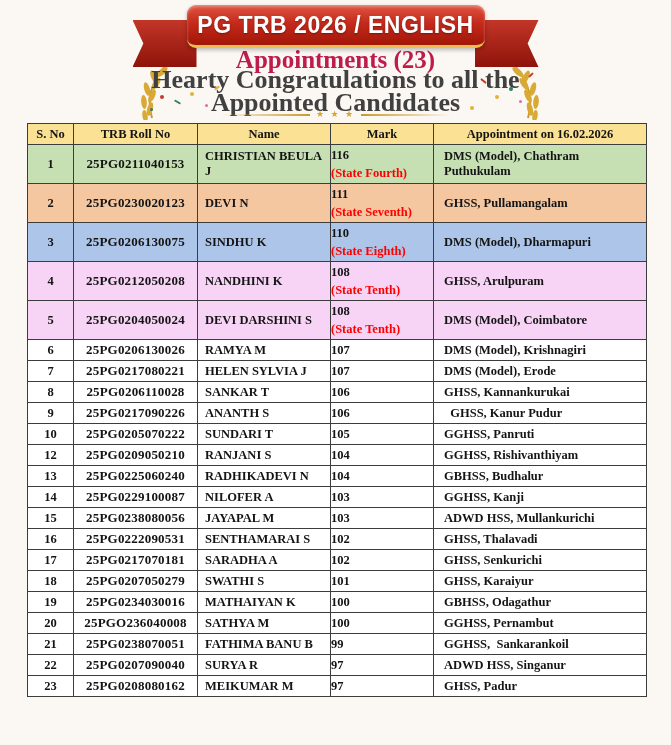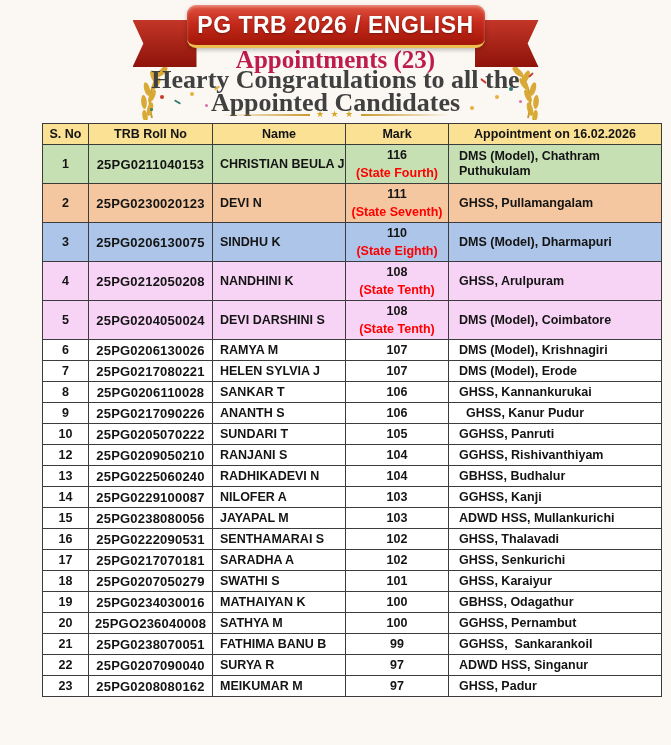--- a/index.html
+++ b/index.html
@@ -59,30 +59,30 @@
   .laurel { position:absolute; z-index:1; }
   .laurel-left  { left:133px; top:62px; }
   .laurel-right { right:124px; top:62px; transform:scaleX(-1); }
 
   .confetti { position:absolute; border-radius:50%; z-index:1; }
   .confetti.bar { border-radius:1px; }
 
   
   table {
     border-collapse:collapse; table-layout:fixed;
-    width:619px; margin-left:42px; background:#f97316;
+    width:619px; margin-left:27px; background:#f97316;font-family:Liberation Serif, serif;
   }
   th, td { border:1px solid #3c3c3c; font-weight:bold; color:#141414; overflow:hidden; }
   th { background:#fae193; font-size:12.5px; height:21px; text-align:center; padding:1px 2px; }
   tr.tall  { height:39px; }
   tr.short { height:21px; }
   td.c-sno  { text-align:center; font-size:12.5px; }
   td.c-roll { text-align:center; font-size:13px; letter-spacing:.2px; }
   td.c-name { text-align:left; padding-left:7px; font-size:12.5px; }
-  td.c-mark { text-align:center; font-size:12.5px; line-height:18px; }
+  td.c-mark { font-size:12.5px; line-height:18px; }
   td.c-mark .rank { color:#ff0000; }
   td.c-appt { text-align:left; padding-left:10px; padding-right:4px; font-size:12.5px; line-height:15px; white-space:pre-wrap; }
 </style>
 </head>
 <body>
 
 <div class="header">
 
   <div class="ribbon">
     <div class="tail tail-left"></div>

